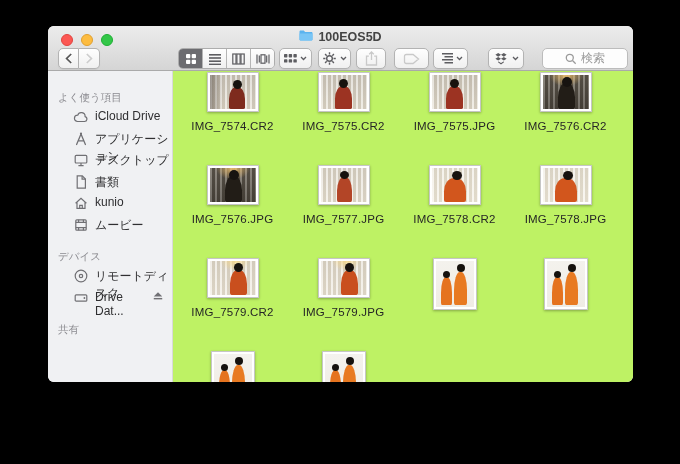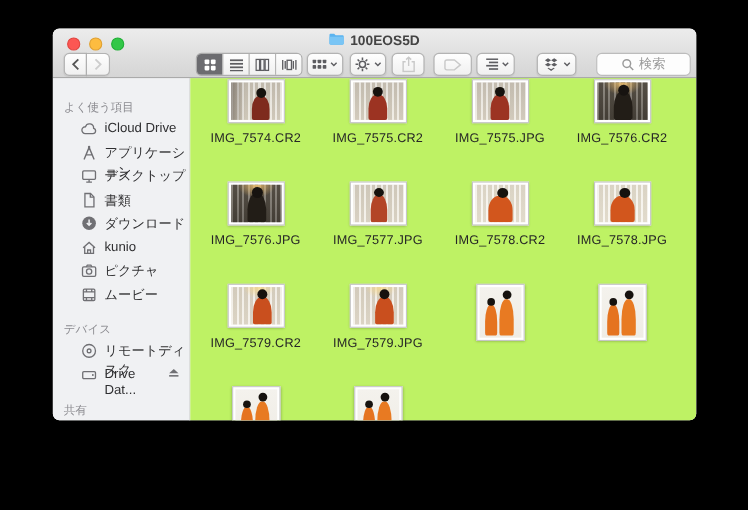--- a/index.html
+++ b/index.html
@@ -293,43 +293,26 @@
           <svg width="16" height="16" viewBox="0 0 16 16">
               <g stroke="#707074" stroke-width="1.2" fill="none">
                 <path d="M4.2 1.9h5.1l3.1 3.1v9.1H4.2z"></path>
                 <path d="M9.1 1.9v3.3h3.3"></path>
               </g>
             </svg>
           <span>書類</span>
         </div>
         <div class="sitem">
           <svg width="16" height="16" viewBox="0 0 16 16">
-              <circle cx="8" cy="8" r="6.2" fill="#707074"></circle>
-              <path d="M8 4.6v5M5.9 7.7 8 9.8l2.1-2.1" stroke="#f0f1f3" stroke-width="1.4" fill="none"></path>
-            </svg>
-          <span>ダウンロード</span>
-        </div>
-        <div class="sitem">
-          <svg width="16" height="16" viewBox="0 0 16 16">
               <g stroke="#707074" stroke-width="1.2" fill="none">
                 <path d="M2.6 8.3 8 3.4l5.4 4.9M4 7.2V13.4h8V7.2"></path>
                 <path d="M6.7 13.4v-3.1h2.6v3.1"></path>
               </g>
             </svg>
           <span>kunio</span>
-        </div>
-        <div class="sitem">
-          <svg width="16" height="16" viewBox="0 0 16 16">
-              <g stroke="#707074" stroke-width="1.2" fill="none">
-                <rect x="2" y="4.6" width="12" height="8.6" rx="1.2"></rect>
-                <circle cx="8" cy="8.8" r="2.4"></circle>
-                <path d="M5.4 4.6 6.4 3h3.2l1 1.6"></path>
-              </g>
-            </svg>
-          <span>ピクチャ</span>
         </div>
         <div class="sitem">
           <svg width="16" height="16" viewBox="0 0 16 16">
               <g stroke="#707074" stroke-width="1.2" fill="none">
                 <rect x="2.8" y="2.8" width="10.4" height="10.4" rx="1"></rect>
                 <path d="M2.8 5.4h10.4M2.8 10.6h10.4M5.6 2.8v2.6M10.4 2.8v2.6M5.6 10.6v2.6M10.4 10.6v2.6"></path>
               </g>
             </svg>
           <span>ムービー</span>
         </div>

